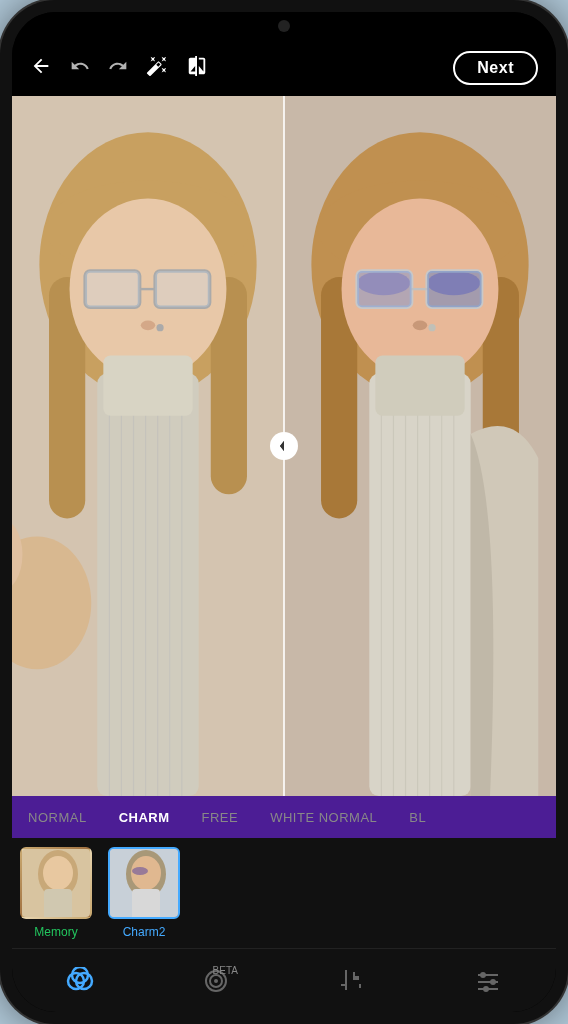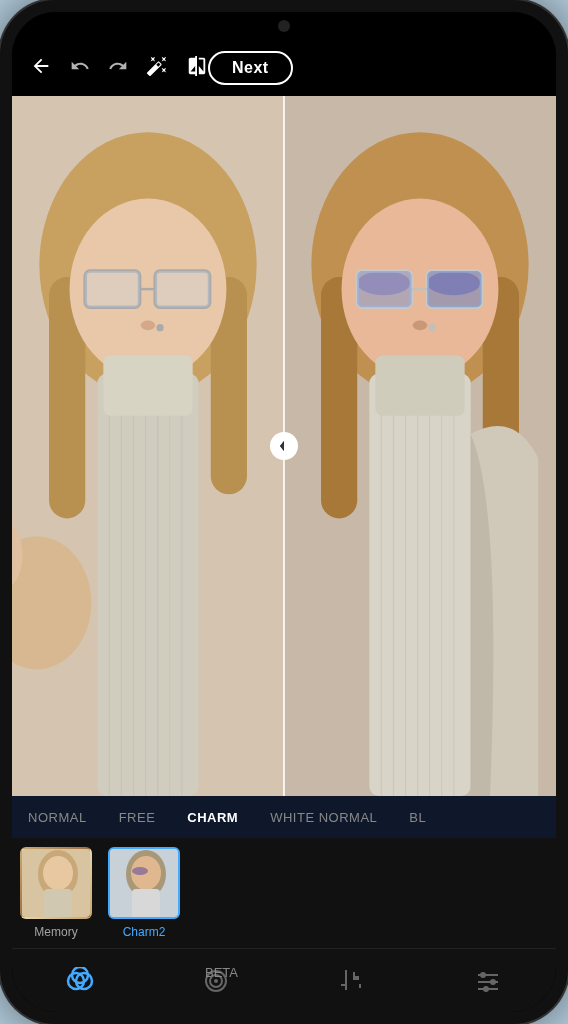--- a/index.html
+++ b/index.html
@@ -52,21 +52,21 @@
       background: #222;
       border-radius: 50%;
     }
 
     
     .toolbar {
       background: #000;
       height: 56px;
       display: flex;
       align-items: center;
-      justify-content: flex-start;
+      justify-content: space-between;
       padding: 0 18px;
       flex-shrink: 0;
     }
 
     .toolbar-left {
       display: flex;
       align-items: center;
       gap: 18px;
     }
 
@@ -153,21 +153,21 @@
     }
 
     
     .photo-svg {
       width: 100%;
       height: 100%;
     }
 
     
     .filter-tabs {
-      background: #0f172a;
+      background: #4c1d95;
       height: 42px;
       display: flex;
       align-items: center;
       gap: 0;
       flex-shrink: 0;
       overflow: hidden;
     }
 
     .filter-tab {
       color: #888;
@@ -237,21 +237,21 @@
     .thumb-img.neutral-tint {
       background: linear-gradient(135deg, #ddd8d0 0%, #c0bab0 50%, #9a9490 100%);
     }
 
     .thumb-img.partial-tint {
       background: linear-gradient(135deg, #d8d0c8 0%, #b8b0a8 50%, #908880 100%);
     }
 
     .filter-label {
       font-size: 12px;
-      color: #a3a3a3;
+      color: #22c55e;
       text-align: center;
       white-space: nowrap;
     }
 
     .filter-label.active-label {
       color: #4af;
     }
 
     
     .bottom-nav {
@@ -274,21 +274,21 @@
 
     .nav-icon {
       width: 28px;
       height: 28px;
       display: flex;
       align-items: center;
       justify-content: center;
     }
 
     .beta-badge {
-      font-size: 13px;
+      font-size: 10px;
       color: #888;
       position: absolute;
       top: -2px;
       right: -8px;
     }
 
     .nav-icon-wrapper {
       position: relative;
     }
   </style>
@@ -433,25 +433,25 @@
             <polygon points="11,7 7,2 7,12" fill="#333" transform="scale(-1,1) translate(-14,0)"></polygon>
           </svg>
         </div>
       </div>
     </div>
 
     <div class="filter-tabs">
       <div class="filter-tab">
         <span>NORMAL</span>
       </div>
+      <div class="filter-tab active">
+        <span>CHARM</span>
+      </div>
       <div class="filter-tab">
         <span>FREE</span>
-      </div>
-      <div class="filter-tab active">
-        <span>CHARM</span>
       </div>
       <div class="filter-tab">
         <span>WHITE NORMAL</span>
       </div>
       <div class="filter-tab">
         <span>BL</span>
       </div>
     </div>
 
     <div class="filter-thumbnails">

